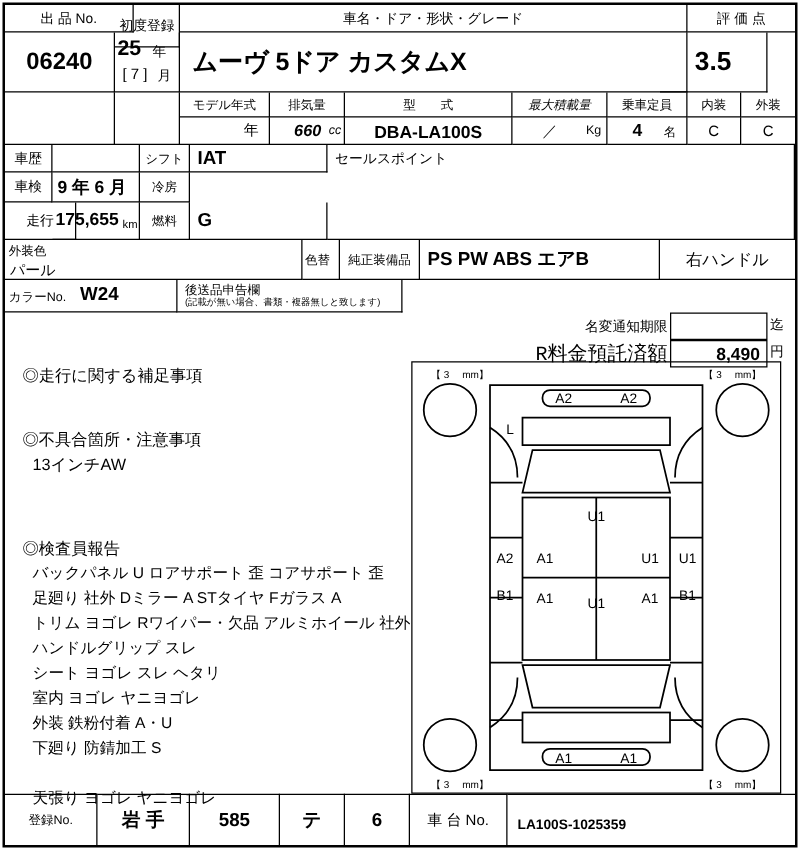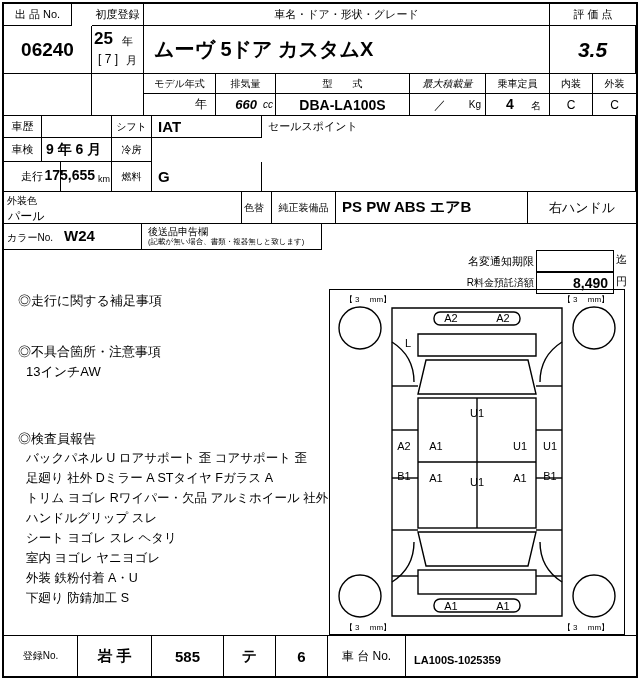--- a/index.html
+++ b/index.html
@@ -28,37 +28,37 @@
   .big{font-size:19px;font-weight:bold;}
   .mid{font-size:15px;font-weight:bold;}
   .notes{position:absolute;font-size:12.5px;line-height:1.0;}
   svg{display:block;}
 </style>
 </head>
 <body>
 
 <div class="sheet">
 
-  <div class="cell ctr lbl bb br" style="left:0;top:0;width:68px;height:22px;">出 品 No.</div>
-  <div class="cell ctr lbl bb br" style="left:88px;top:0;width:52px;height:22px;font-family:Liberation Serif, serif;">初度登録</div>
+  <div class="cell ctr lbl bb br" style="left:0;top:0;width:103px;height:22px;">出 品 No.</div>
+  <div class="cell ctr lbl bb br" style="left:88px;top:0;width:52px;height:34px;font-family:Liberation Serif, serif;">初度登録</div>
   <div class="cell ctr lbl bb br" style="left:140px;top:0;width:406px;height:22px;">車名・ドア・形状・グレード</div>
   <div class="cell ctr lbl bb" style="left:546px;top:0;width:86px;height:22px;">評 価 点</div>
 
   <div class="cell ctr big bb br" style="left:0;top:22px;width:88px;height:48px;">06240</div>
 
   <div class="cell bb br" style="left:88px;top:22px;width:52px;height:48px;">
     <div style="position:absolute;left:2px;top:3px;font-size:17px;font-weight:bold;">25</div>
     <div style="position:absolute;left:30px;top:8px;font-size:11px;">年</div>
     <div style="position:absolute;left:6px;top:26px;font-size:12px;">[ 7 ]</div>
     <div style="position:absolute;left:34px;top:27px;font-size:11px;">月</div>
   </div>
 
   <div class="cell bb br" style="left:140px;top:22px;width:406px;height:48px;display:flex;align-items:center;padding-left:10px;font-size:20px;font-weight:bold;">ムーヴ 5ドア カスタムX</div>
 
-  <div class="cell ctr bb br" style="left:546px;top:22px;width:86px;height:48px;font-size:21px;font-weight:bold;font-style:italic;">3.5</div>
+  <div class="cell ctr bb br" style="left:524px;top:22px;width:86px;height:48px;font-size:21px;font-weight:bold;">3.5</div>
 
   <div class="cell ctr sm bb br" style="left:140px;top:70px;width:72px;height:20px;">モデル年式</div>
   <div class="cell ctr sm bb br" style="left:212px;top:70px;width:60px;height:20px;">排気量</div>
   <div class="cell ctr sm bb br" style="left:272px;top:70px;width:134px;height:20px;">型　　式</div>
   <div class="cell ctr sm bb br" style="left:406px;top:70px;width:76px;height:20px;font-style:italic;">最大積載量</div>
   <div class="cell ctr sm bb br" style="left:482px;top:70px;width:64px;height:20px;">乗車定員</div>
   <div class="cell ctr sm bb br" style="left:546px;top:70px;width:43px;height:20px;">内装</div>
   <div class="cell ctr sm bb" style="left:589px;top:70px;width:43px;height:20px;">外装</div>
 
   <div class="cell ctr bb br" style="left:0;top:70px;width:88px;height:42px;"></div>
@@ -120,39 +120,40 @@
   </div>
 
   <div class="cell ctr sm bb br" style="left:268px;top:188px;width:64px;height:32px;">純正装備品</div>
   <div class="cell bb br" style="left:332px;top:188px;width:192px;height:32px;display:flex;align-items:center;padding-left:6px;font-size:15px;font-weight:bold;">PS  PW  ABS  エアB</div>
   <div class="cell ctr bb" style="left:524px;top:188px;width:108px;height:32px;font-size:13px;">右ハンドル</div>
 
   <div class="cell" style="left:430px;top:248px;width:100px;height:18px;display:flex;align-items:center;justify-content:flex-end;font-size:11px;">名変通知期限</div>
   <div class="cell bt bb bl br" style="left:532px;top:246px;width:78px;height:22px;"></div>
   <div class="cell" style="left:612px;top:248px;width:20px;height:18px;font-size:11px;">迄</div>
 
-  <div class="cell" style="left:418px;top:270px;width:112px;height:18px;display:flex;align-items:center;justify-content:flex-end;font-size:10px;">R料金預託済額</div>
+  <div class="cell" style="left:418px;top:270px;width:112px;height:18px;display:flex;align-items:center;justify-content:flex-end;font-size:16px;font-family:Liberation Mono, monospace;">R料金預託済額</div>
   <div class="cell bt bb bl br" style="left:532px;top:268px;width:78px;height:22px;display:flex;align-items:center;justify-content:flex-end;padding-right:5px;font-size:14px;font-weight:bold;">8,490</div>
   <div class="cell" style="left:612px;top:270px;width:20px;height:18px;font-size:11px;">円</div>
 
   <div class="notes" style="left:14px;top:290px;font-size:13px;">◎走行に関する補足事項</div>
 
   <div class="notes" style="left:14px;top:341px;font-size:13px;">◎不具合箇所・注意事項</div>
   <div class="notes" style="left:22px;top:361px;font-size:13px;">13インチAW</div>
 
   <div class="notes" style="left:14px;top:428px;font-size:13px;">◎検査員報告</div>
 
   <div class="notes" style="left:22px;top:448px;">バックパネル U   ロアサポート 歪   コアサポート 歪</div>
   <div class="notes" style="left:22px;top:468px;">足廻り 社外  Dミラー A  STタイヤ  Fガラス A</div>
   <div class="notes" style="left:22px;top:488px;">トリム ヨゴレ  Rワイパー・欠品   アルミホイール 社外</div>
   <div class="notes" style="left:22px;top:508px;">ハンドルグリップ スレ</div>
   <div class="notes" style="left:22px;top:528px;">シート ヨゴレ スレ ヘタリ</div>
   <div class="notes" style="left:22px;top:548px;">室内 ヨゴレ ヤニヨゴレ</div>
   <div class="notes" style="left:22px;top:568px;">外装 鉄粉付着 A・U</div>
   <div class="notes" style="left:22px;top:588px;">下廻り 防錆加工 S</div>
+  <div class="notes" style="left:22px;top:628px;">天張り ヨゴレ ヤニヨゴレ</div>
 
   <div class="cell" style="left:325px;top:285px;width:296px;height:346px;border:1px solid #000;">
     <svg width="294" height="344" viewBox="0 0 294 344">
       <g fill="none" stroke="#000" stroke-width="1.4">
 
         <circle cx="30" cy="38" r="21"></circle>
         <circle cx="264" cy="38" r="21"></circle>
         <circle cx="30" cy="306" r="21"></circle>
         <circle cx="264" cy="306" r="21"></circle>
 

